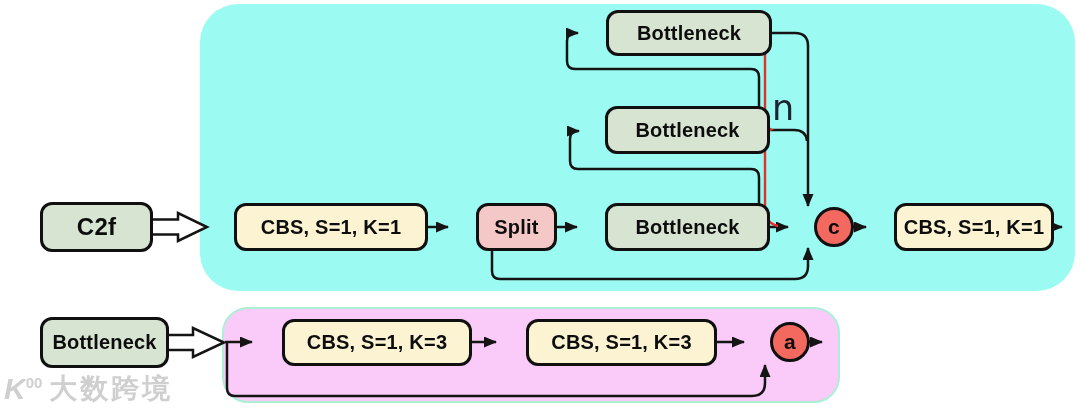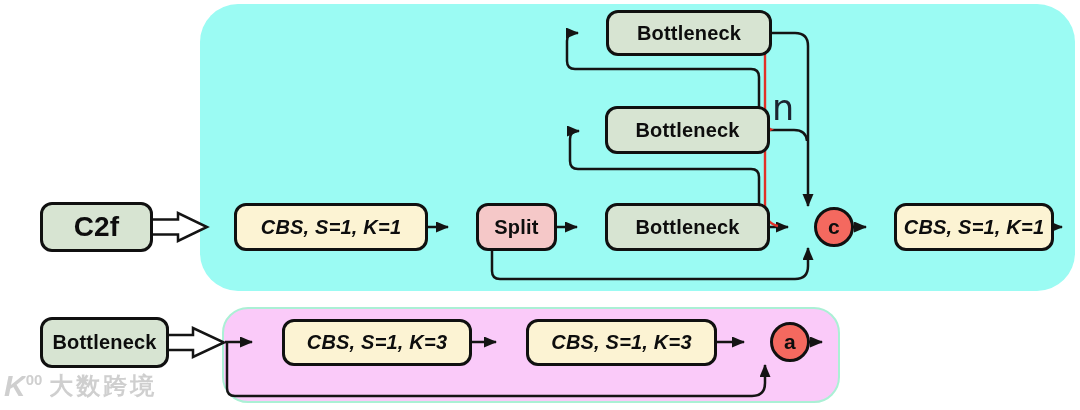--- a/index.html
+++ b/index.html
@@ -12,31 +12,31 @@
              background:var(--panel-bottom);border:2.5px solid var(--panel-bottom-border);
              box-sizing:border-box;}
   svg.wires{position:absolute;left:0;top:0;z-index:2;}
   .wire{fill:none;stroke:var(--line);stroke-width:2.5;}
   .brace{fill:none;stroke:var(--brace-red);stroke-width:2.4;}
   .block-arrow{fill:#ffffff;stroke:var(--line);stroke-width:2.5;stroke-linejoin:miter;}
   .node{position:absolute;z-index:3;border:3.5px solid #101010;border-radius:12px;
         display:flex;align-items:center;justify-content:center;box-sizing:border-box;
         font-weight:bold;font-size:20px;color:#0d0d0d;letter-spacing:.2px;margin-left:24px;}
   .green{background:var(--box-green);}
-  .cream{background:var(--box-cream);font-style:italic;}
+  .cream{background:var(--box-cream);}
   .pink{background:var(--box-pink);}
   .circle{border-radius:50%;background:var(--node-red);font-size:21px;}
   .label-n{position:absolute;left:772px;top:88px;z-index:3;font-size:35px;font-weight:400;
         color:var(--repeat-text);font-family:"DejaVu Sans",sans-serif;}
   .watermark{position:absolute;left:4px;top:370px;z-index:4;display:flex;align-items:center;
         gap:7px;color:var(--watermark);opacity:.85;
         text-shadow:1px 1px 0 rgba(255,255,255,.95),-1px -1px 0 rgba(255,255,255,.95);}
   .wm-logo{font-size:30px;font-weight:bold;font-style:italic;line-height:1;}
   .wm-logo sup{font-size:15px;font-style:normal;margin-top:45px;}
-  .wm-text{font-size:24px;font-weight:bold;letter-spacing:3px;}
+  .wm-text{font-size:28px;font-weight:bold;letter-spacing:3px;}
 </style>
 </head>
 <body>
 
 <div class="stage">
 
   <div class="panel panel-top"></div>
   <div class="panel panel-bottom"></div>
 
   <svg class="wires" width="1080" height="410" viewBox="0 0 1080 410">
@@ -62,21 +62,21 @@
 
     <path class="brace" d="M752 33 Q765 34 765 47 V119 Q765 127 771 129.5 Q765 132 765 140 V209 Q765 223 778 226"></path>
 
     <path class="wire" marker-end="url(#ah)" d="M225 342 H252"></path>
     <path class="wire" marker-end="url(#ah)" d="M227 342 V388 Q227 396 235 396 H752 Q765 396 765 383 V365"></path>
     <path class="wire" marker-end="url(#ah)" d="M448 342 H496"></path>
     <path class="wire" marker-end="url(#ah)" d="M693 342 H744"></path>
     <path class="wire" marker-end="url(#ah)" d="M786 342 H822"></path>
   </svg>
 
-  <div class="node green" style="left:16px;top:202px;width:113px;height:50px;font-size:28px;">
+  <div class="node green" style="left:16px;top:202px;width:113px;height:50px;font-size:24px;">
     <span>C2f</span>
   </div>
   <div class="node cream" style="left:210px;top:203px;width:194px;height:48px;">
     <span>CBS, S=1, K=1</span>
   </div>
   <div class="node pink" style="left:452px;top:203px;width:81px;height:48px;">
     <span>Split</span>
   </div>
   <div class="node green" style="left:581px;top:203px;width:165px;height:48px;">
     <span>Bottleneck</span>

